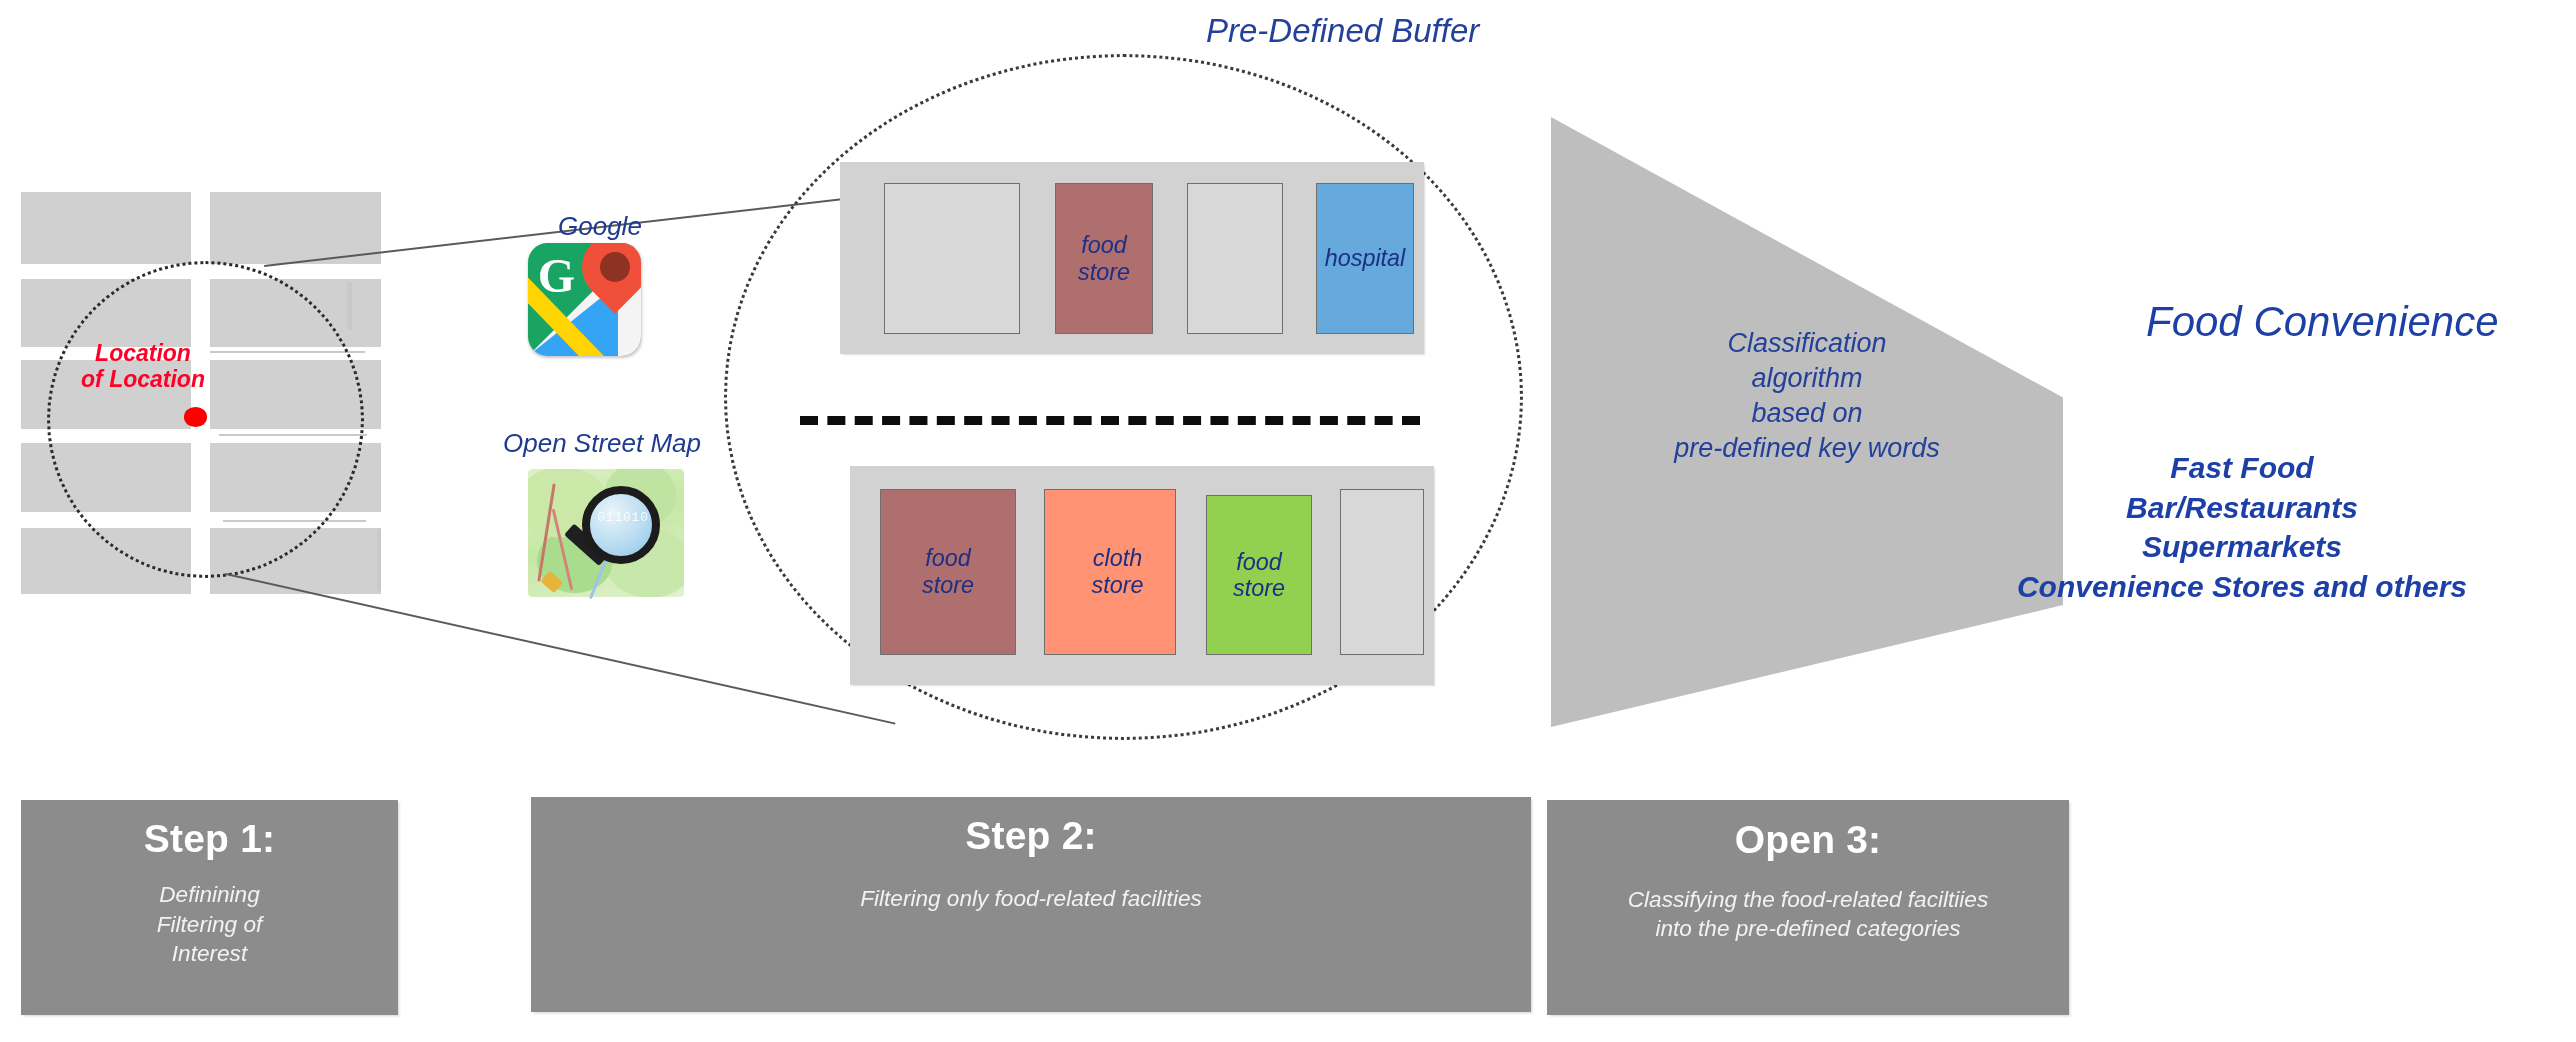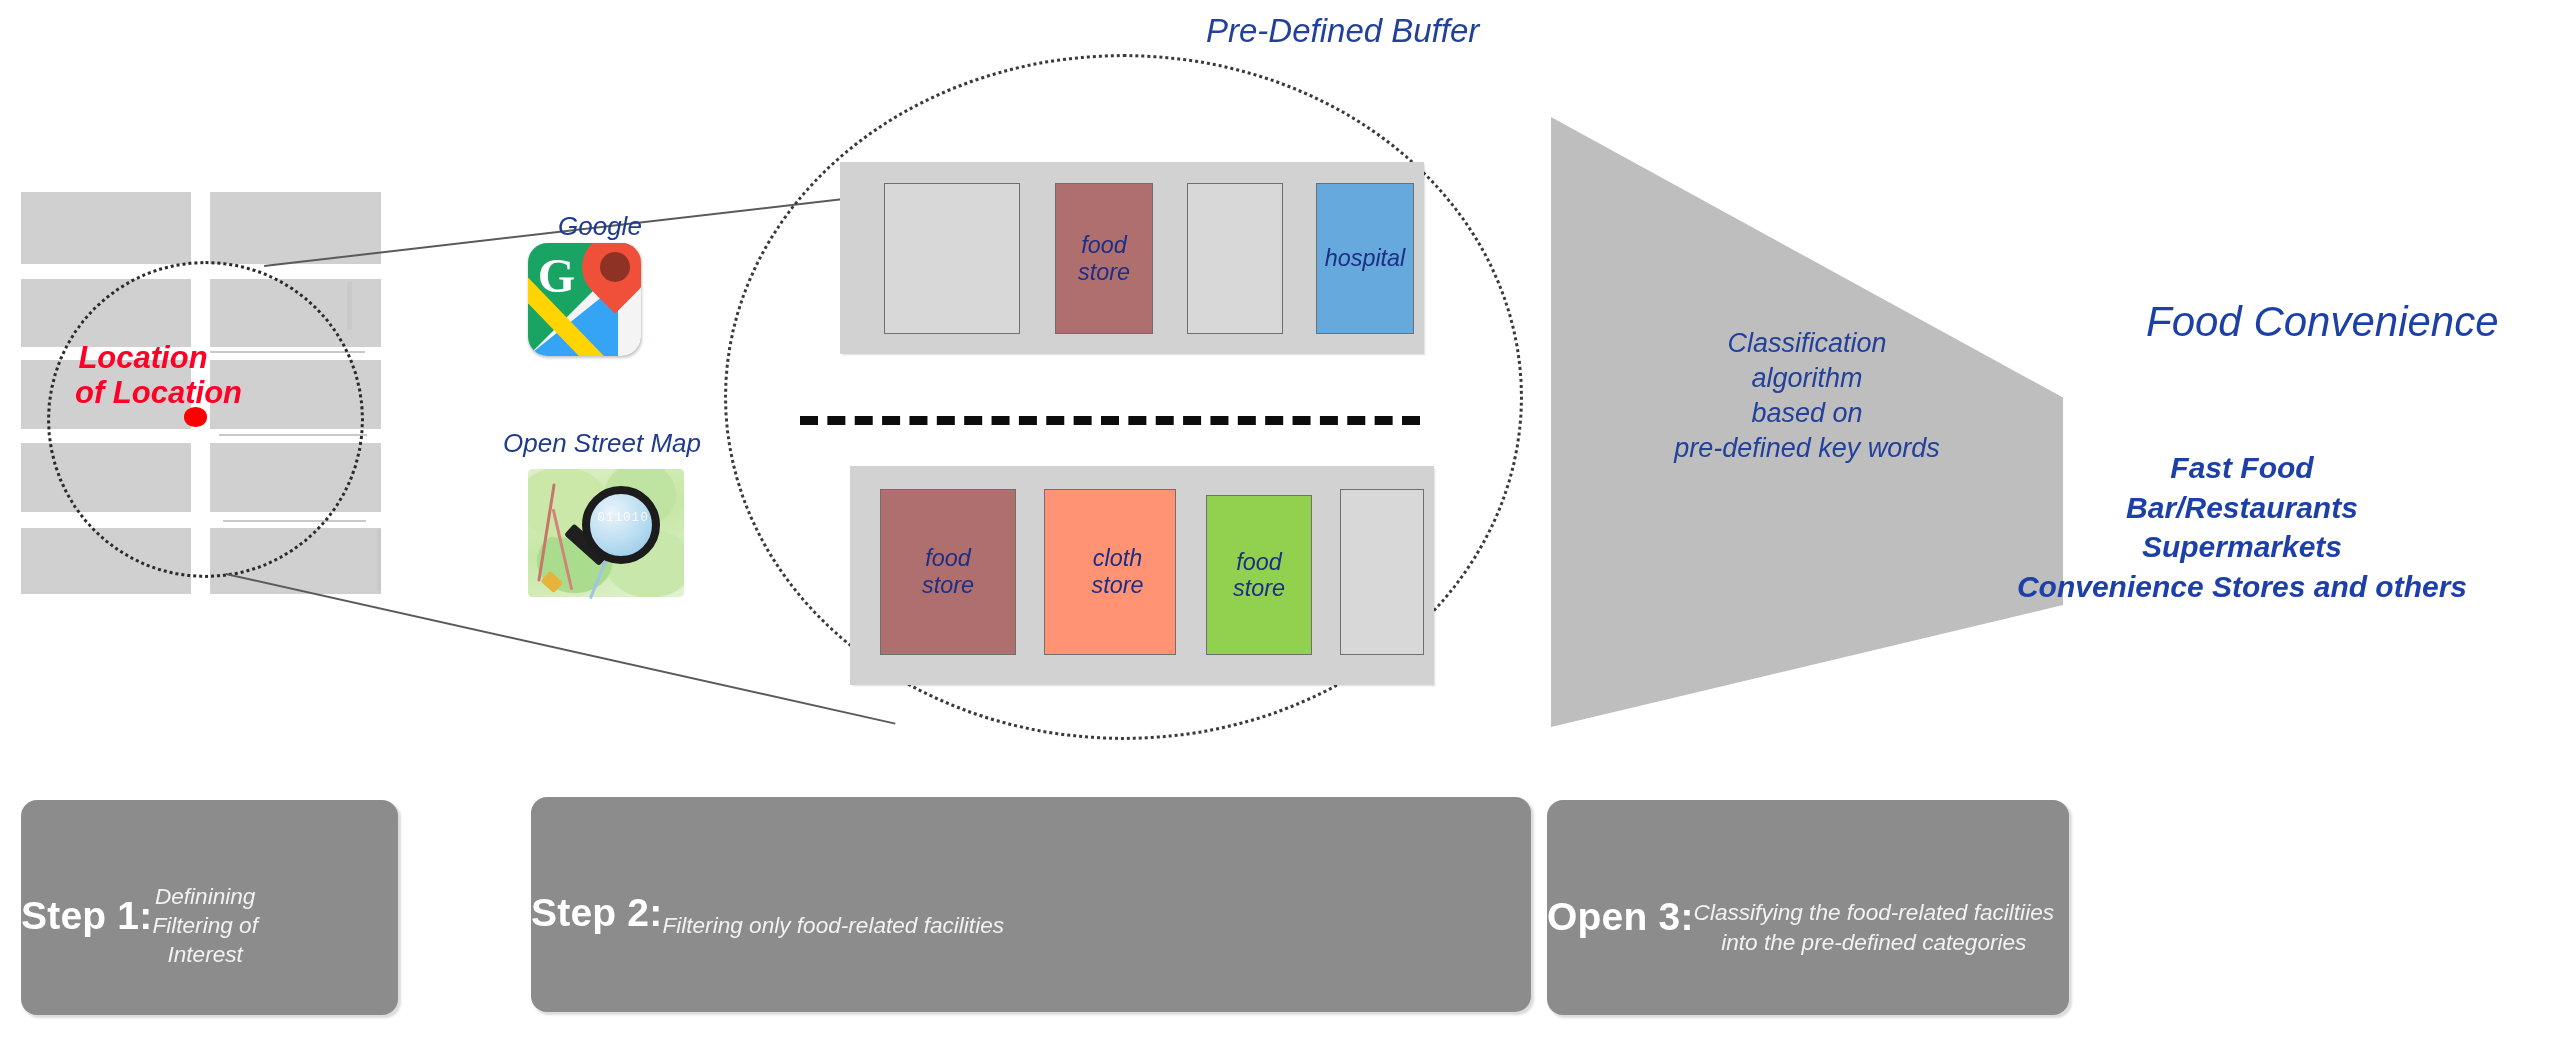--- a/index.html
+++ b/index.html
@@ -15,21 +15,21 @@
   }
   .thin-road{position:absolute;background:#c9c9c9;height:2.3px;}
 
   .buffer-ring{
     position:absolute;border:3.8px dotted #2b2b2b;border-radius:50%;
     box-sizing:border-box;background:transparent;
   }
 
   .loi-label{
     position:absolute;color:#ff0026;font-style:italic;font-weight:bold;
-    font-size:31px;line-height:1.12;text-align:center;white-space:nowrap;
+    font-size:23px;line-height:1.12;text-align:center;white-space:nowrap;
   }
   .loi-dot{
     position:absolute;width:22.6px;height:19.6px;border-radius:50%;
     background:#ff0000;
   }
 
   
   .src-label{
     position:absolute;color:#1f3b8f;font-style:italic;font-size:26px;
     white-space:nowrap;font-weight:500;
@@ -75,23 +75,22 @@
   }
   .out-list{
     position:absolute;color:#1d3fa8;font-style:italic;font-size:30px;
     line-height:1.32;text-align:center;font-weight:600;
   }
 
   
   .stepbox{
     position:absolute;background:#8c8c8c;
     box-shadow:2.3px 2.3px 2.3px rgba(0,0,0,.14);
-    display:flex;align-items:center;
+    display:flex;flex-direction:column;align-items:center;
     box-sizing:border-box;
-    border-radius:16px;
   }
   .step-title{
     color:#ffffff;font-weight:bold;font-size:39px;letter-spacing:0.2px;
     white-space:nowrap;
   }
   .step-sub{
     color:#f2f2f2;font-style:italic;font-size:22.6px;line-height:1.30;
     text-align:center;font-weight:500;
   }
 

